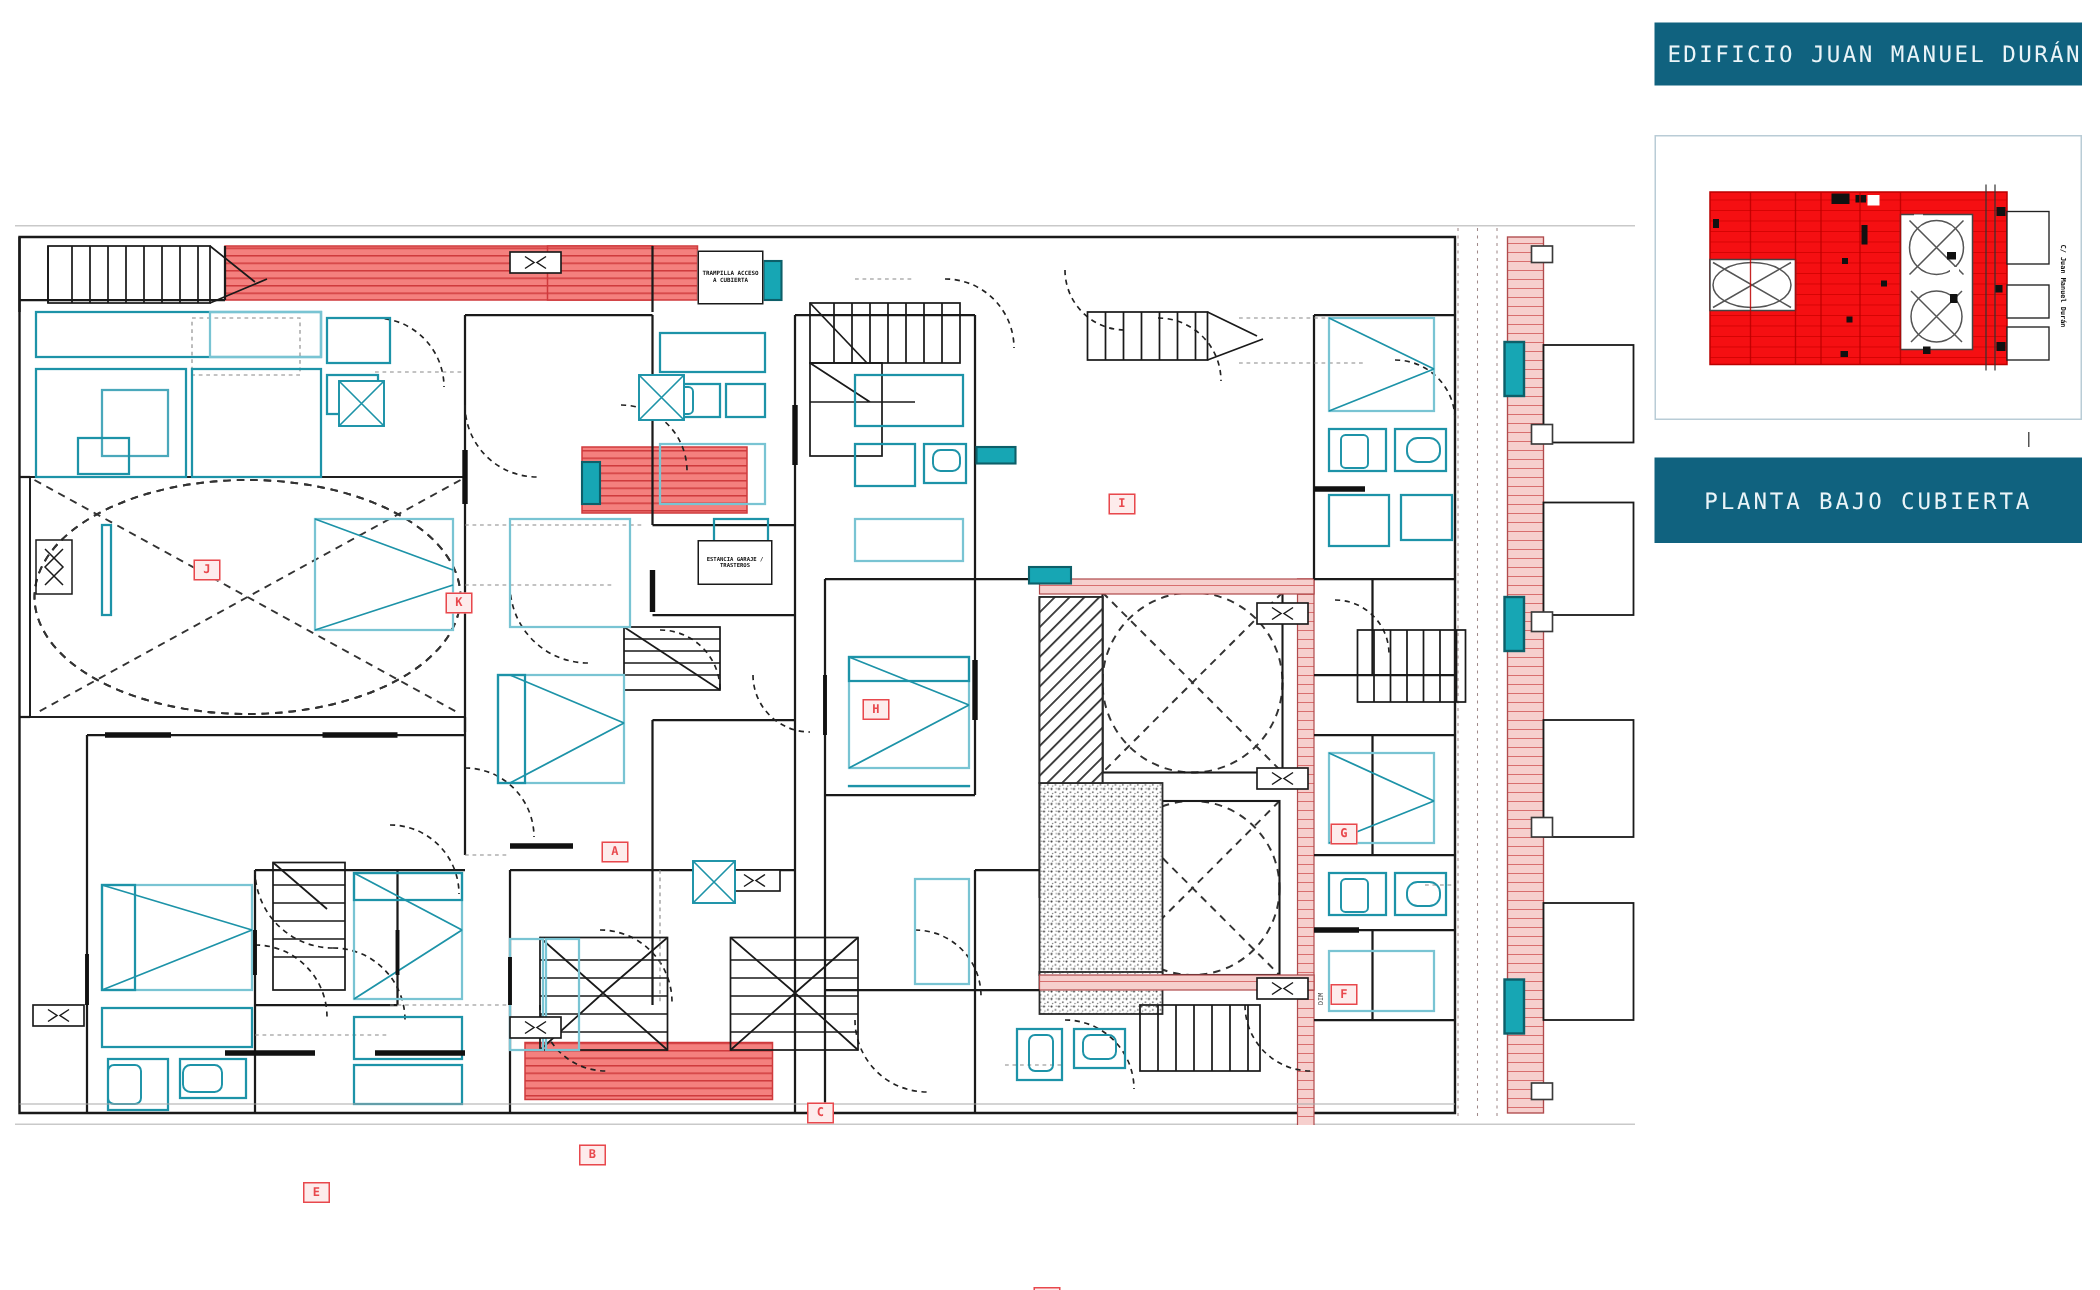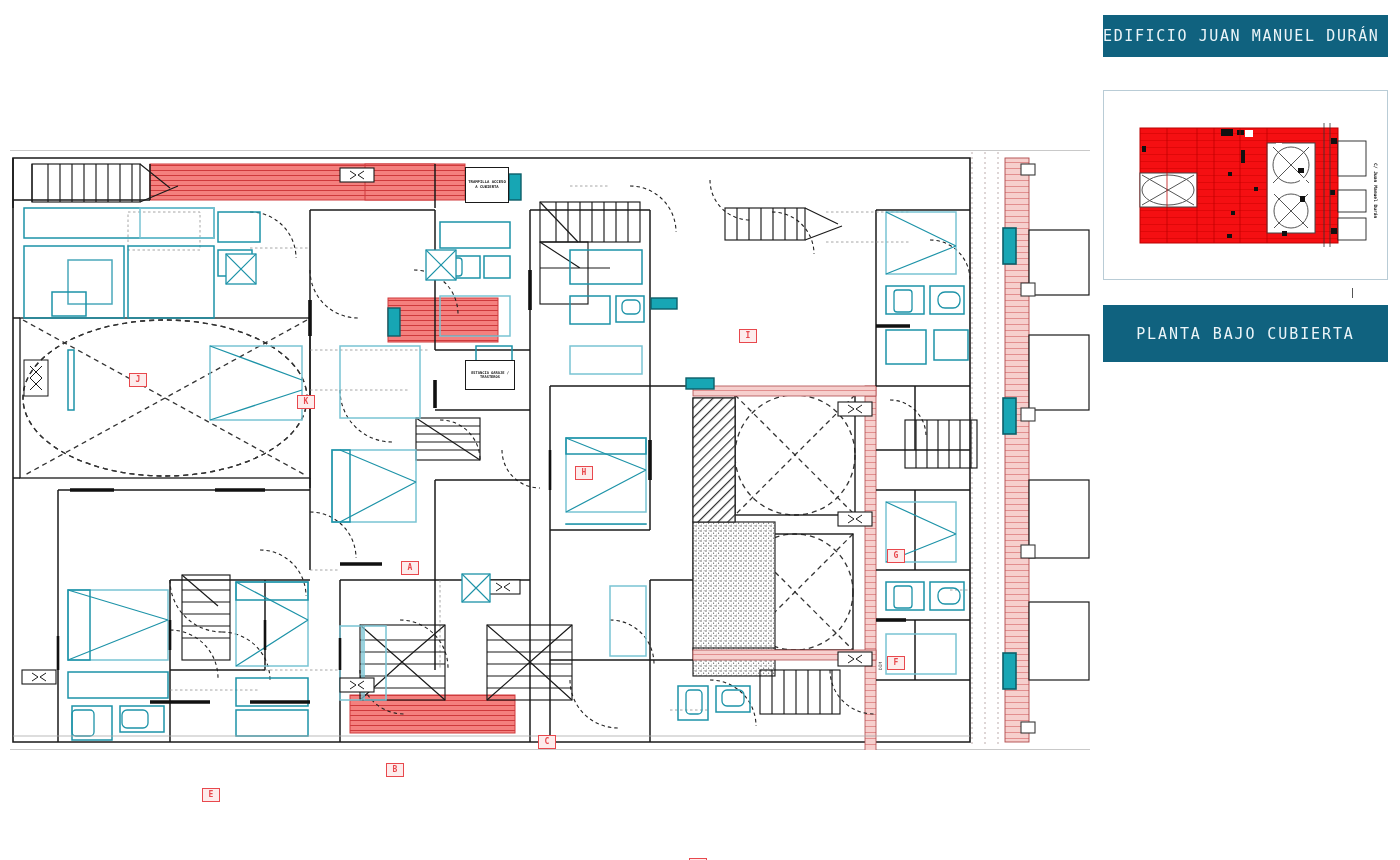--- a/index.html
+++ b/index.html
@@ -4,21 +4,21 @@
 <title>Plano</title>
 <style>
   html,body{margin:0;padding:0;background:#ffffff;}
   body{width:1400px;height:860px;position:relative;overflow:hidden;
        font-family:"DejaVu Sans Mono", monospace;}
 
   .sheet{position:absolute;left:0;top:0;width:1400px;height:860px;background:#fff;}
 
   .title-bar{
     position:absolute;left:1103px;top:15px;width:285px;height:42px;
-    background:var(--teal);display:flex;align-items:center;justify-content:flex-start;
+    background:var(--teal);display:flex;align-items:center;justify-content:flex-end;
   }
   .title-bar span{
     color:#eaf4f8;font-size:15px;letter-spacing:1.6px;white-space:nowrap;
     font-family:"DejaVu Sans Mono", monospace;
   }
   .subtitle-bar{
     position:absolute;left:1103px;top:305px;width:285px;height:57px;
     background:var(--teal);display:flex;align-items:center;justify-content:center;
   }
   .subtitle-bar span{

